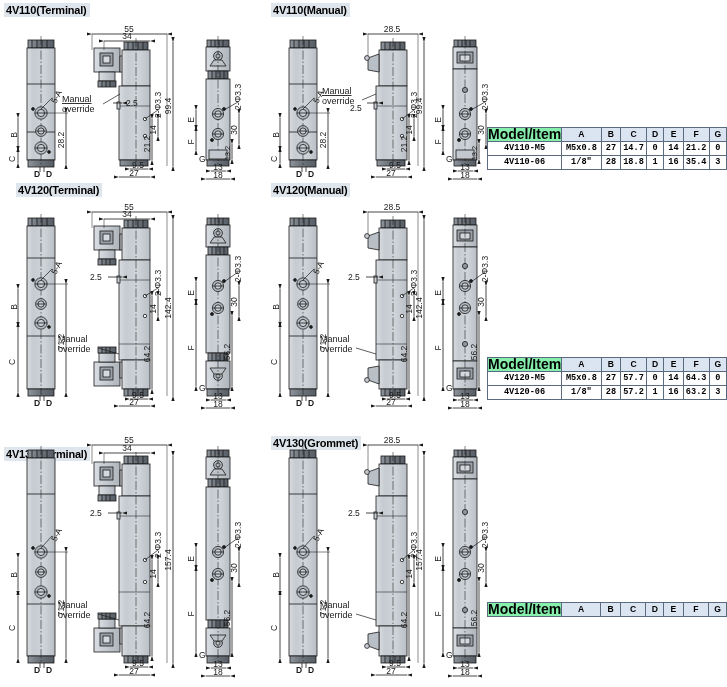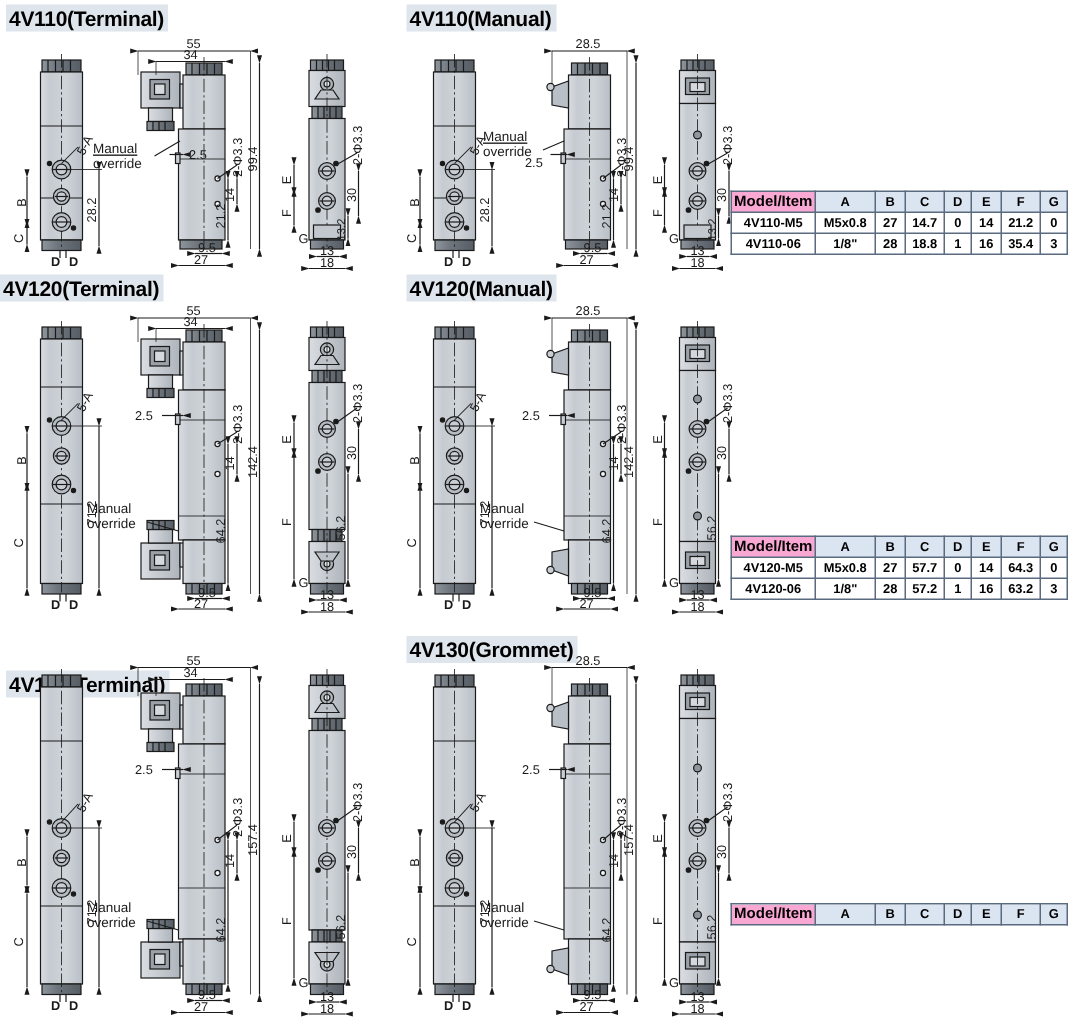--- a/index.html
+++ b/index.html
@@ -12,21 +12,21 @@
     position: relative;
     width: 727px;
     height: 687px;
     background: #ffffff;
     overflow: hidden;
   }
 
   
   .sec-title {
     position: absolute;
-    font-size: 14px;
+    font-size: 11px;
     font-weight: bold;
     color: #000;
     background: #dfe5ec;
     padding: 1px 3px 1px 2px;
     letter-spacing: -0.2px;
     white-space: nowrap;
   }
 
   
   .view { position: absolute; }
@@ -46,44 +46,44 @@
     border: 1px solid #5a6b80;
     text-align: center;
     padding: 0;
     height: 14px;
     line-height: 13px;
     white-space: nowrap;
     overflow: hidden;
   }
   .spec-table thead th { background: #dbe5f1; }
   .spec-table thead th.modelhead {
-    background: #f9a8d4;
-    font-size: 10px;
+    background: #86efac;
+    font-size: 14px;
   }
-  .spec-table tbody td { background: #ffffff; }
+  .spec-table tbody td { background: #ffffff; font-family: Liberation Mono, monospace; }
   .c-model { width: 56px; }
   .c-a { width: 40px; }
   .c-b { width: 20px; }
   .c-c { width: 26px; }
   .c-d { width: 18px; }
   .c-e { width: 20px; }
   .c-f { width: 26px; }
   .c-g { width: 18px; }
 </style>
 </head>
 <body>
 
 <div id="page">
 
   <div class="sec-title" style="left:4px;  top:3px;">4V110(Terminal)</div>
   <div class="sec-title" style="left:271px;top:3px;">4V110(Manual)</div>
-  <div class="sec-title" style="left:0;  top:183px;">4V120(Terminal)</div>
+  <div class="sec-title" style="left:16px;  top:183px;">4V120(Terminal)</div>
   <div class="sec-title" style="left:271px;top:183px;">4V120(Manual)</div>
   <div class="sec-title" style="left:4px;  top:420px;margin-top:27px;">4V130(Terminal)</div>
-  <div class="sec-title" style="left:271px;top:424px;">4V130(Grommet)</div>
+  <div class="sec-title" style="left:271px;top:436px;">4V130(Grommet)</div>
 
   <svg width="0" height="0" style="position:absolute">
     <defs>
       <marker id="arrL" markerWidth="7" markerHeight="5" refX="6.5" refY="2.5" orient="auto">
         <path d="M7,2.5 L0,0.4 L0,4.6 Z" fill="#1a1a1a"></path>
       </marker>
       <marker id="arrR" markerWidth="7" markerHeight="5" refX="0.5" refY="2.5" orient="auto">
         <path d="M0,2.5 L7,0.4 L7,4.6 Z" fill="#1a1a1a"></path>
       </marker>
       <marker id="dot" markerWidth="5" markerHeight="5" refX="2.5" refY="2.5">

